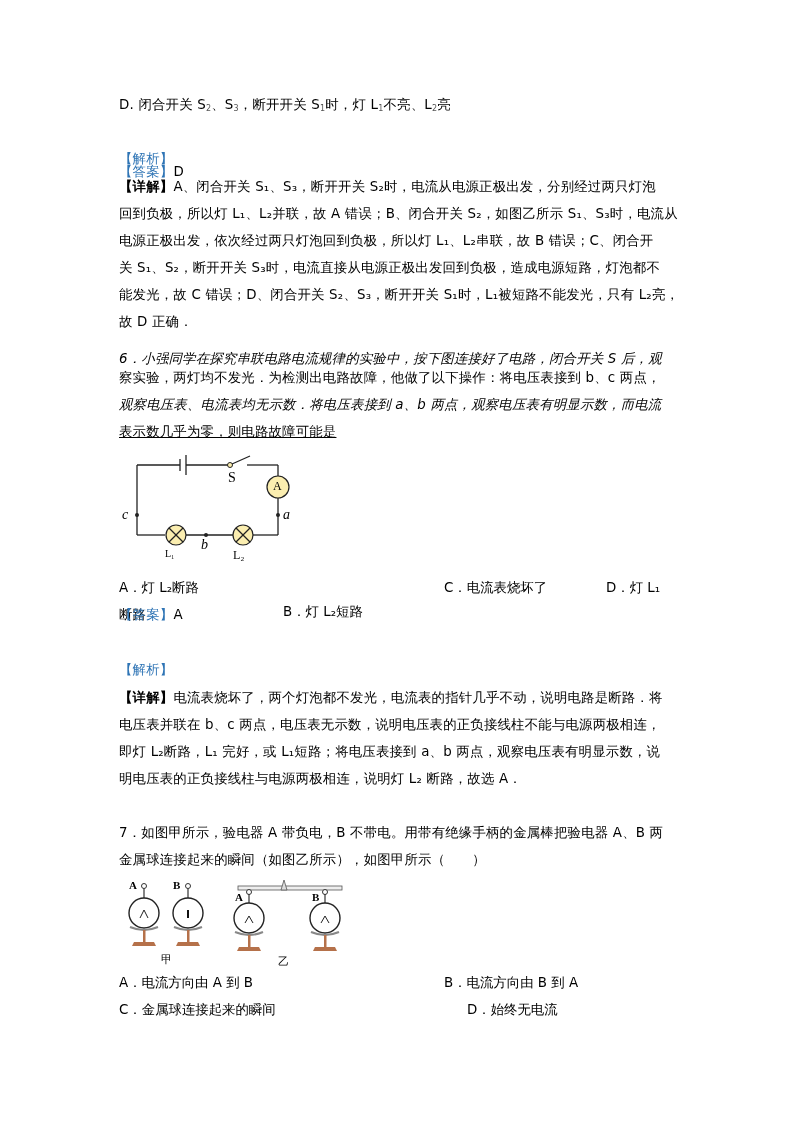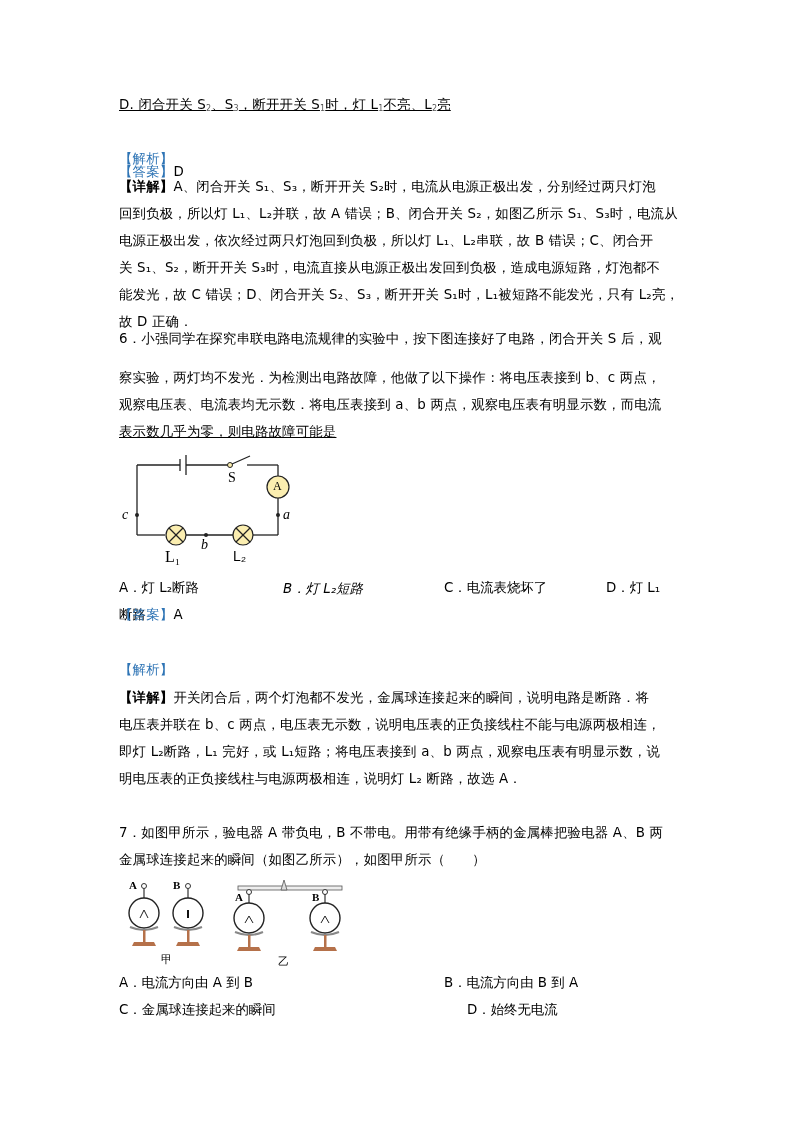--- a/index.html
+++ b/index.html
@@ -12,43 +12,43 @@
   .line { position: absolute; left: 119px; white-space: nowrap; line-height: 18px; font-size: 13.4px; letter-spacing: 0.2px; }
   .label { color: #2e74b5; }
   sub { font-size: 8px; vertical-align: -2px; color: #555; }
   .opt { position: absolute; white-space: nowrap; line-height: 18px; font-size: 13.4px; }
   svg { position: absolute; }
   .cap { position: absolute; font-size: 11px; }
 </style>
 </head>
 <body>
 
-<div class="line" style="top:96px;text-decoration:underline;">
+<div class="line" style="top:96px;">
   <span>D. 闭合开关 S</span><sub>2</sub><span>、S</span><sub>3</sub><span>，断开开关 S</span><sub>1</sub><span>时，灯 L</span><sub>1</sub><span>不亮、L</span><sub>2</sub><span>亮</span>
 </div>
 
 <div class="line" style="top:123px;margin-top:40px;">
   <span class="label">【答案】</span><span>D</span>
 </div>
 <div class="line" style="top:150px;">
   <span class="label">【解析】</span>
 </div>
 
 <div class="line" style="top:178px;">
   <b>【详解】</b><span>A、闭合开关 S₁、S₃，断开开关 S₂时，电流从电源正极出发，分别经过两只灯泡</span>
 </div>
 <div class="line" style="top:205px;">回到负极，所以灯 L₁、L₂并联，故 A 错误；B、闭合开关 S₂，如图乙所示 S₁、S₃时，电流从</div>
 <div class="line" style="top:232px;">电源正极出发，依次经过两只灯泡回到负极，所以灯 L₁、L₂串联，故 B 错误；C、闭合开</div>
 <div class="line" style="top:259px;text-align:center;">关 S₁、S₂，断开开关 S₃时，电流直接从电源正极出发回到负极，造成电源短路，灯泡都不</div>
 <div class="line" style="top:286px;">能发光，故 C 错误；D、闭合开关 S₂、S₃，断开开关 S₁时，L₁被短路不能发光，只有 L₂亮，</div>
 <div class="line" style="top:313px;">故 D 正确．</div>
 
-<div class="line" style="top:330px;">6．小强同学在探究串联电路电流规律的实验中，按下图连接好了电路，闭合开关 S 后，观</div>
+<div class="line" style="top:350px;font-style:italic;">6．小强同学在探究串联电路电流规律的实验中，按下图连接好了电路，闭合开关 S 后，观</div>
 <div class="line" style="top:369px;">察实验，两灯均不发光．为检测出电路故障，他做了以下操作：将电压表接到 b、c 两点，</div>
-<div class="line" style="top:396px;">观察电压表、电流表均无示数．将电压表接到 a、b 两点，观察电压表有明显示数，而电流</div>
+<div class="line" style="top:396px;font-style:italic;">观察电压表、电流表均无示数．将电压表接到 a、b 两点，观察电压表有明显示数，而电流</div>
 <div class="line" style="top:423px;text-decoration:underline;">表示数几乎为零，则电路故障可能是</div>
 
 <div style="position:absolute;left:115px;top:455px;width:190px;height:120px;">
   <svg width="190" height="120" viewBox="0 0 190 120">
 
     <line x1="22" y1="10" x2="65" y2="10" stroke="#222" stroke-width="1.3"></line>
 
     <line x1="65" y1="4" x2="65" y2="16" stroke="#222" stroke-width="1.3"></line>
     <line x1="71" y1="0" x2="71" y2="20" stroke="#222" stroke-width="1.3"></line>
     <line x1="71" y1="10" x2="113" y2="10" stroke="#222" stroke-width="1.3"></line>
@@ -75,38 +75,38 @@
 
     <circle cx="22" cy="60" r="2" fill="#222"></circle>
     <circle cx="163" cy="60" r="2" fill="#222"></circle>
     <circle cx="91" cy="80" r="2" fill="#222"></circle>
   </svg>
   <span class="cap" style="left:113px;top:15px;font-family:'Liberation Serif',serif;font-size:14px;">S</span>
   <span class="cap" style="left:158px;top:24px;font-family:'Liberation Serif',serif;font-size:12px;">A</span>
   <span class="cap" style="left:7px;top:52px;font-family:'Liberation Serif',serif;font-style:italic;font-size:14px;">c</span>
   <span class="cap" style="left:168px;top:52px;font-family:'Liberation Serif',serif;font-style:italic;font-size:14px;">a</span>
   <span class="cap" style="left:86px;top:82px;font-family:'Liberation Serif',serif;font-style:italic;font-size:14px;">b</span>
-  <span class="cap" style="left:50px;top:93px;font-family:'Liberation Serif',serif;font-size:16px;">L₁</span>
-  <span class="cap" style="left:118px;top:93px;font-family:Liberation Sans, sans-serif;font-size:14px;">L₂</span>
+  <span class="cap" style="left:50px;top:93px;font-family:'Liberation Serif',serif;font-size:10px;">L₁</span>
+  <span class="cap" style="left:118px;top:93px;font-family:Liberation Serif, serif;font-size:12px;">L₂</span>
 </div>
 
 <div class="opt" style="left:119px;top:579px;">A．灯 L₂断路</div>
-<div class="opt" style="left:283px;top:580px;font-style:italic;">B．灯 L₂短路</div>
+<div class="opt" style="left:283px;top:603px;">B．灯 L₂短路</div>
 <div class="opt" style="left:444px;top:579px;">C．电流表烧坏了</div>
 <div class="opt" style="left:606px;top:579px;">D．灯 L₁</div>
 <div class="opt" style="left:119px;top:606px;">断路</div>
 
 <div class="line" style="top:606px;">
   <span class="label">【答案】</span><span>A</span>
 </div>
 <div class="line" style="top:661px;">
   <span class="label">【解析】</span>
 </div>
 <div class="line" style="top:689px;">
-  <b>【详解】</b><span>开关闭合后，两个灯泡都不发光，金属球连接起来的瞬间，说明电路是断路．将</span>
+  <b>【详解】</b><span>电流表烧坏了，两个灯泡都不发光，电流表的指针几乎不动，说明电路是断路．将</span>
 </div>
 <div class="line" style="top:716px;">电压表并联在 b、c 两点，电压表无示数，说明电压表的正负接线柱不能与电源两极相连，</div>
 <div class="line" style="top:743px;">即灯 L₂断路，L₁ 完好，或 L₁短路；将电压表接到 a、b 两点，观察电压表有明显示数，说</div>
 <div class="line" style="top:770px;">明电压表的正负接线柱与电源两极相连，说明灯 L₂ 断路，故选 A．</div>
 
 <div class="line" style="top:824px;">7．如图甲所示，验电器 A 带负电，B 不带电。用带有绝缘手柄的金属棒把验电器 A、B 两</div>
 <div class="line" style="top:851px;">金属球连接起来的瞬间（如图乙所示），如图甲所示（　　）</div>
 
 <div style="position:absolute;left:118px;top:880px;width:240px;height:85px;">
   <svg width="240" height="85" viewBox="0 0 240 85">

